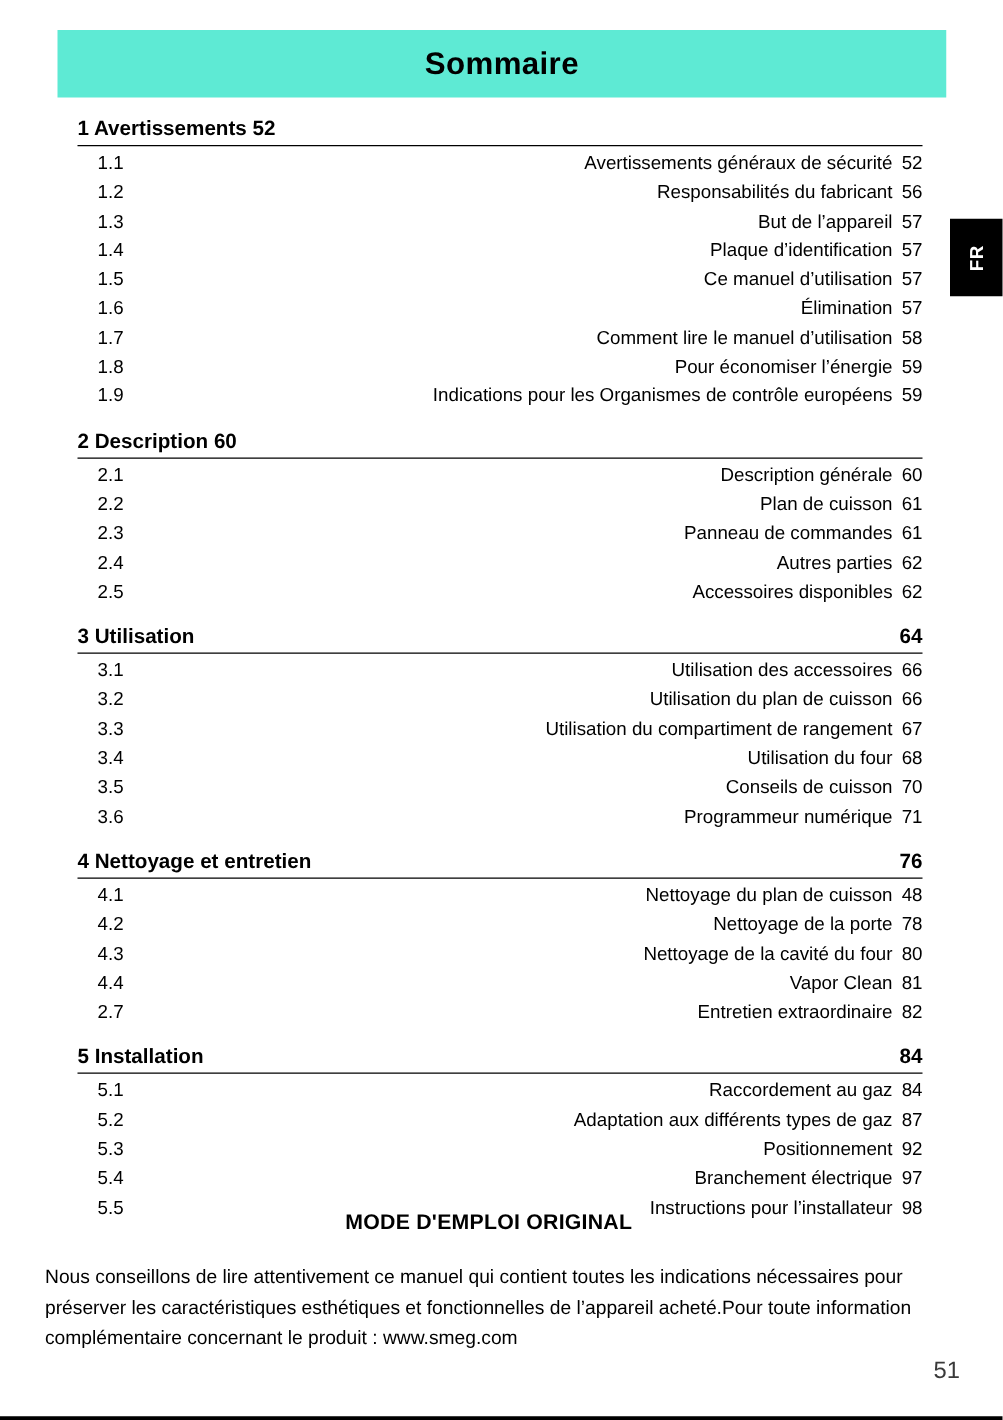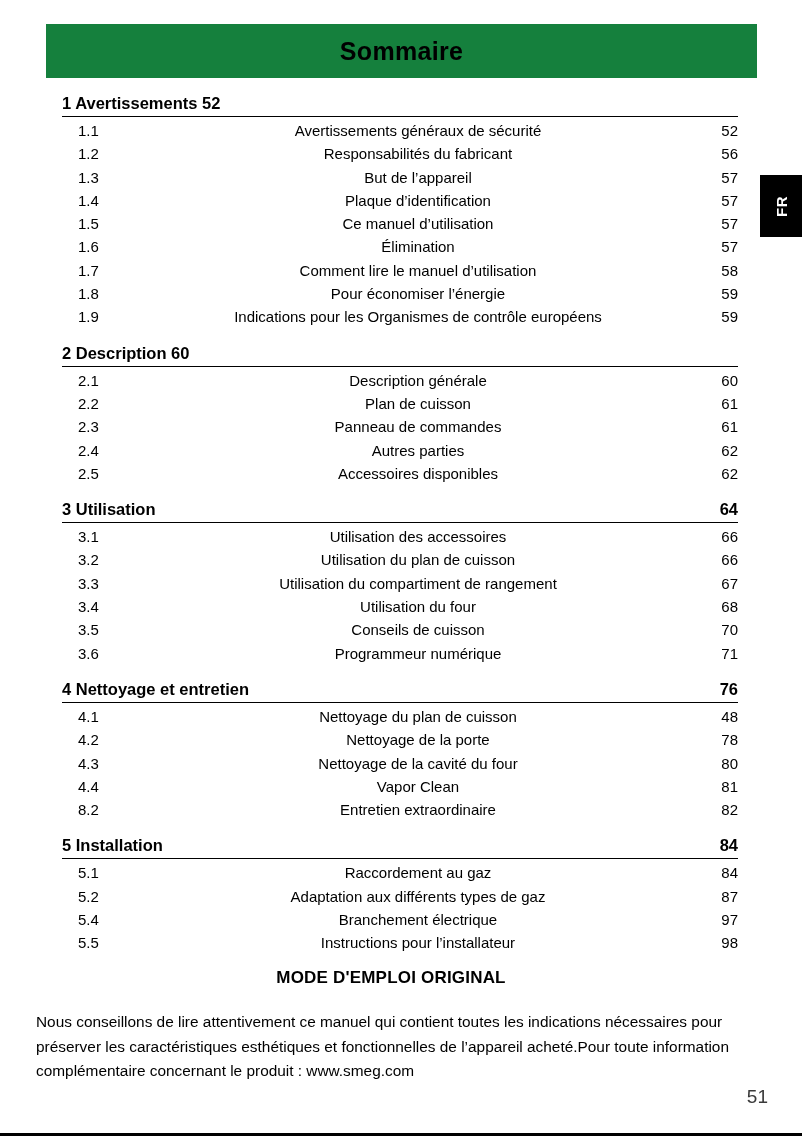--- a/index.html
+++ b/index.html
@@ -16,21 +16,21 @@
     color: #000000;
   }
 
   
   .title-bar {
     position: absolute;
     left: 46px;
     top: 24px;
     width: 711px;
     height: 54px;
-    background: #15803d;
+    background: #5eead4;
     display: flex;
     align-items: center;
     justify-content: center;
   }
   .title-bar .title-text {
     font-size: 25px;
     font-weight: bold;
     letter-spacing: 0.3px;
     color: #000;
   }
@@ -95,21 +95,21 @@
     font-size: 15px;
     line-height: 23.3px;
     padding-left: 16px;
   }
   .entry .e-num {
     flex: 0 0 44px;
     text-align: left;
   }
   .entry .e-title {
     flex: 1 1 auto;
-    text-align: center;
+    text-align: right;
   }
   .entry .e-page {
     flex: 0 0 auto;
     text-align: right;
     min-width: 24px;
   }
 
   .section-gap { height: 13px; }
 
   
@@ -306,41 +306,46 @@
         <span class="e-num">4.3</span>
         <span class="e-title">Nettoyage de la cavité du four</span>
         <span class="e-page">80</span>
       </div>
       <div class="entry">
         <span class="e-num">4.4</span>
         <span class="e-title">Vapor Clean</span>
         <span class="e-page">81</span>
       </div>
       <div class="entry">
-        <span class="e-num">8.2</span>
+        <span class="e-num">2.7</span>
         <span class="e-title">Entretien extraordinaire</span>
         <span class="e-page">82</span>
       </div>
     </div>
     <div class="section-gap"></div>
     <div class="section">
       <div class="section-head">
         <span class="sh-label">5 Installation</span>
         <span class="sh-page">84</span>
       </div>
       <div class="rule"></div>
       <div class="entry">
         <span class="e-num">5.1</span>
         <span class="e-title">Raccordement au gaz</span>
         <span class="e-page">84</span>
       </div>
       <div class="entry">
         <span class="e-num">5.2</span>
         <span class="e-title">Adaptation aux différents types de gaz</span>
         <span class="e-page">87</span>
+      </div>
+      <div class="entry">
+        <span class="e-num">5.3</span>
+        <span class="e-title">Positionnement</span>
+        <span class="e-page">92</span>
       </div>
       <div class="entry">
         <span class="e-num">5.4</span>
         <span class="e-title">Branchement électrique</span>
         <span class="e-page">97</span>
       </div>
       <div class="entry">
         <span class="e-num">5.5</span>
         <span class="e-title">Instructions pour l’installateur</span>
         <span class="e-page">98</span>

